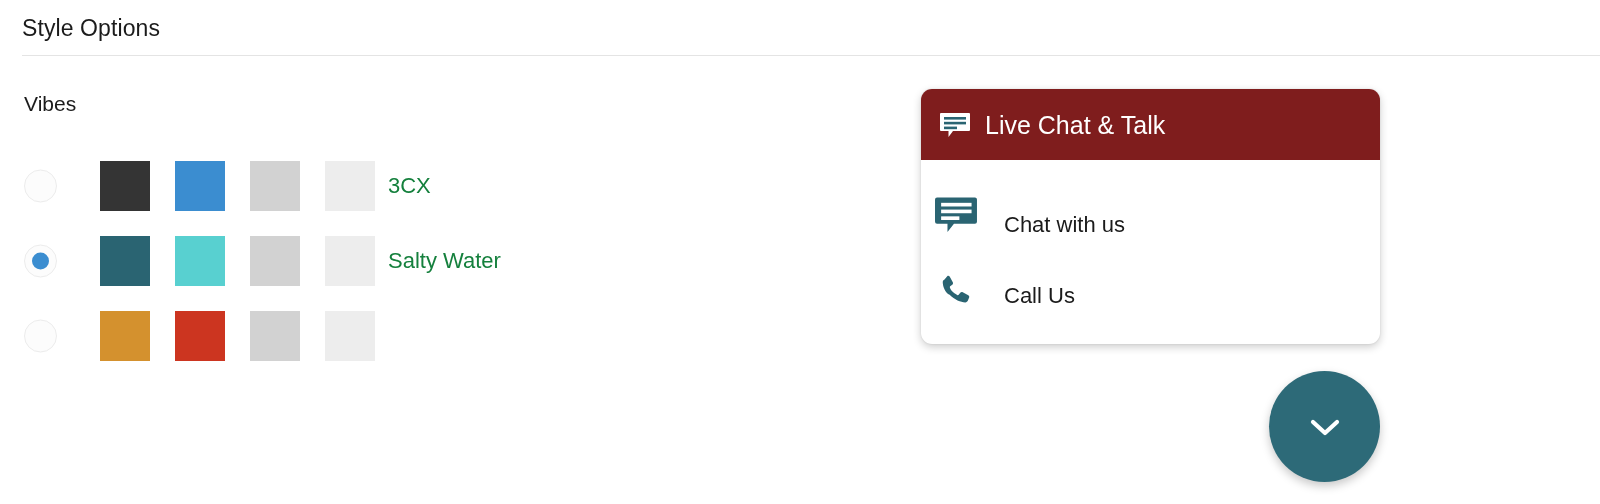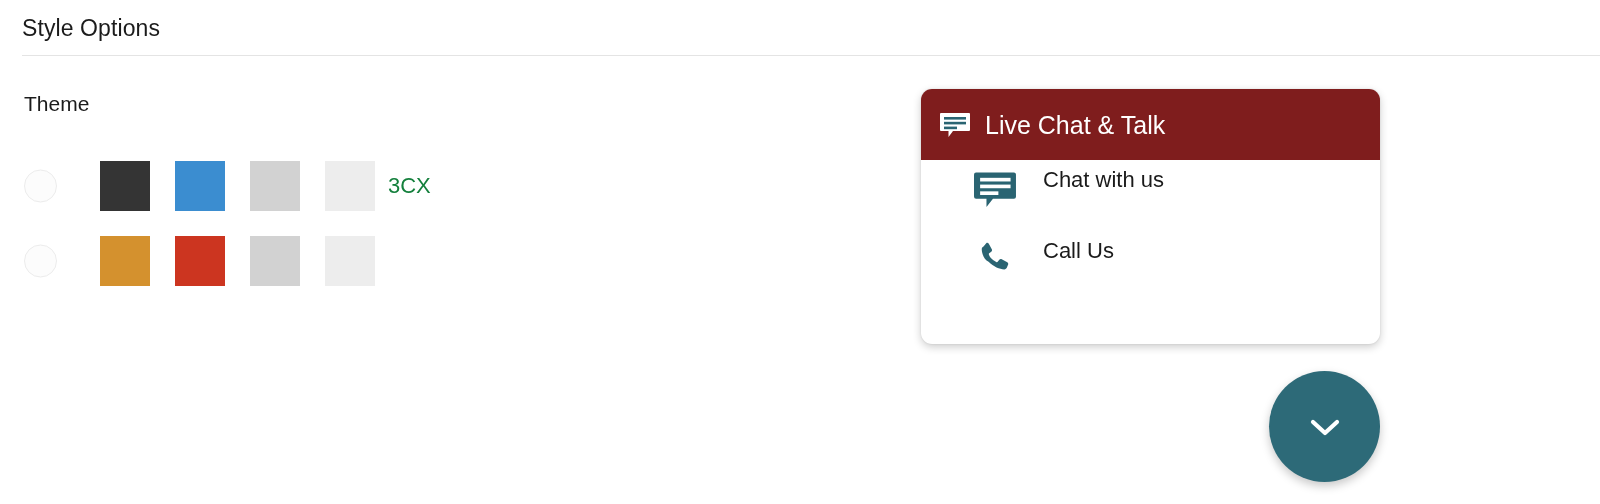--- a/index.html
+++ b/index.html
@@ -133,24 +133,23 @@
   .chat-header-title {
     color: #ffffff;
     font-size: 25px;
     font-weight: 400;
     line-height: 30px;
   }
 
   .chat-body { padding-top: 7px; }
   .chat-item {
     display: flex;
-    align-items: flex-start;
+    align-items: flex-end;
     height: 71px;
     padding-left: 12px;
-    margin-left: 39px;
   }
   .chat-item-icon {
     width: 46px;
     flex: 0 0 46px;
     display: flex;
     align-items: center;
     justify-content: center;
     margin-right: 25px;
   }
   .chat-item-label {
@@ -177,37 +176,49 @@
   .fab svg { display: block; }
 </style>
 </head>
 <body>
 
 <div class="page">
 
   <div class="page-title">Style Options</div>
   <div class="title-divider"></div>
 
-  <div class="section-label">Theme</div>
+  <div class="section-label">Vibes</div>
 
   <div class="theme-list">
 
     <div class="theme-row">
       <div class="radio">
         <span class="dot"></span>
       </div>
       <div class="swatches">
         <span class="swatch" style="background:#343434"></span>
         <span class="swatch" style="background:#3b8dd0"></span>
         <span class="swatch" style="background:#d2d2d2"></span>
         <span class="swatch" style="background:#ededed"></span>
       </div>
       <div class="theme-name">3CX</div>
     </div>
 
+    <div class="theme-row">
+      <div class="radio checked">
+        <span class="dot"></span>
+      </div>
+      <div class="swatches">
+        <span class="swatch" style="background:#2a6472"></span>
+        <span class="swatch" style="background:#58d0d0"></span>
+        <span class="swatch" style="background:#d2d2d2"></span>
+        <span class="swatch" style="background:#ededed"></span>
+      </div>
+      <div class="theme-name">Salty Water</div>
+    </div>
 
     <div class="theme-row">
       <div class="radio">
         <span class="dot"></span>
       </div>
       <div class="swatches">
         <span class="swatch" style="background:#d4912e"></span>
         <span class="swatch" style="background:#cc3520"></span>
         <span class="swatch" style="background:#d2d2d2"></span>
         <span class="swatch" style="background:#ededed"></span>

